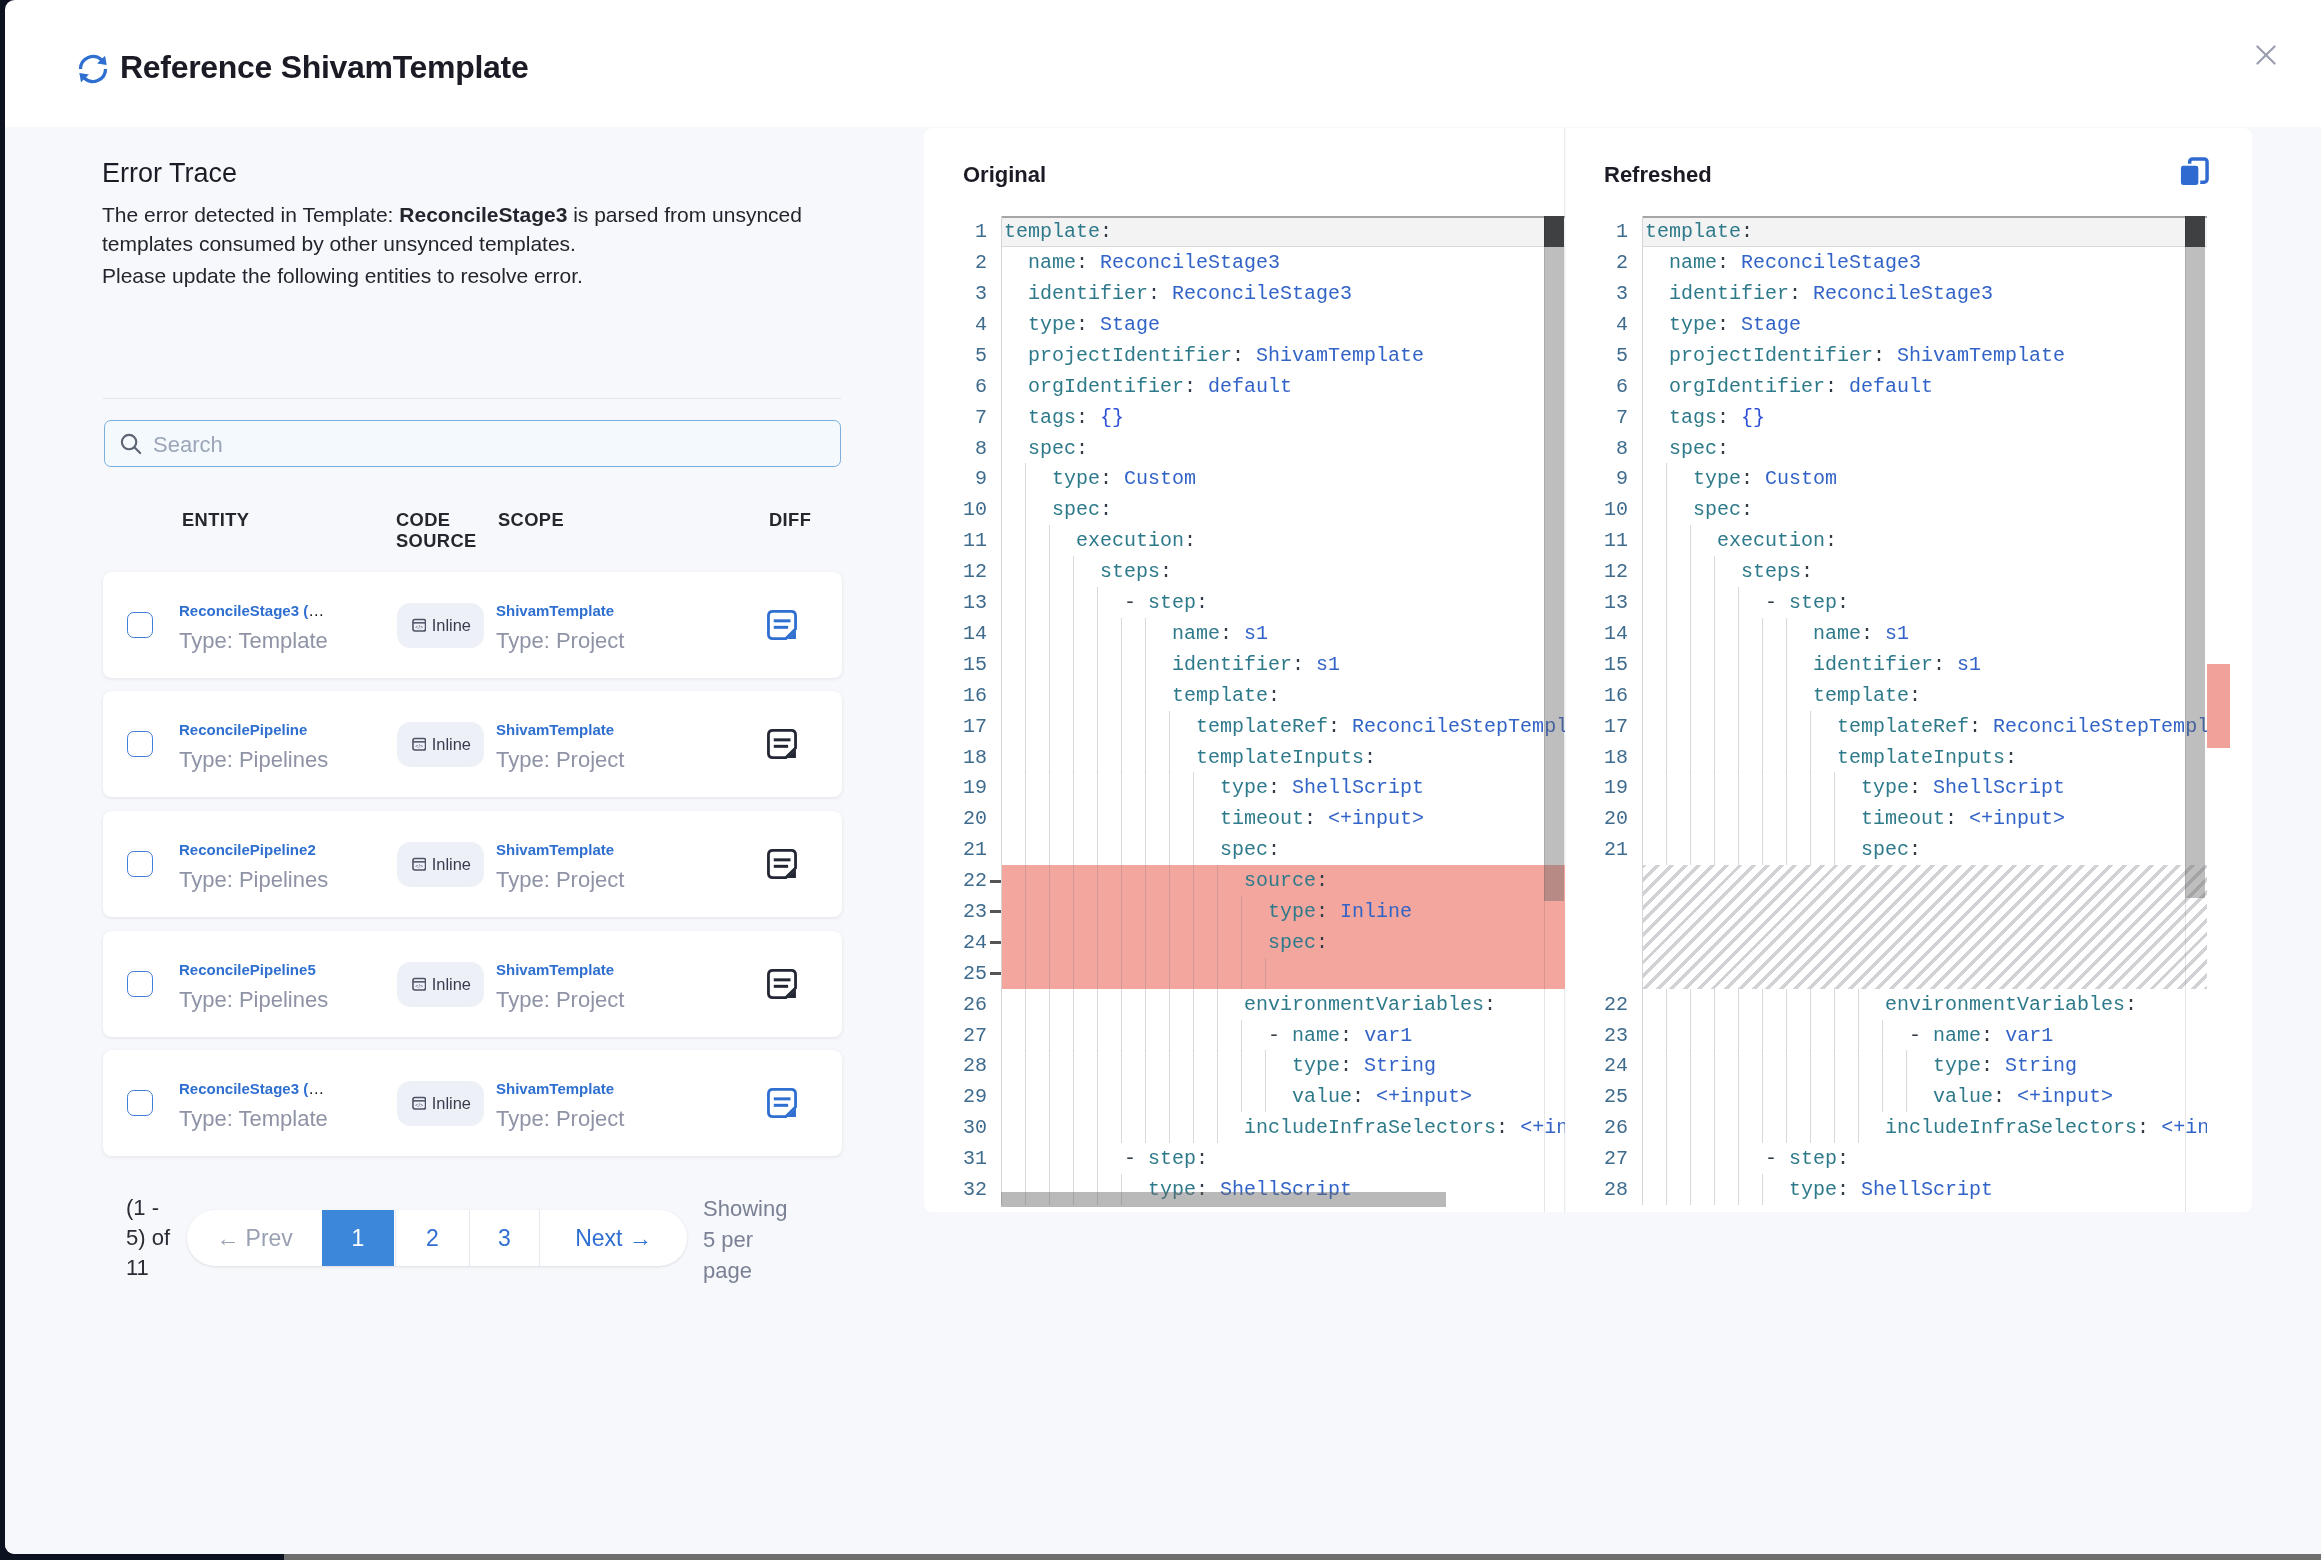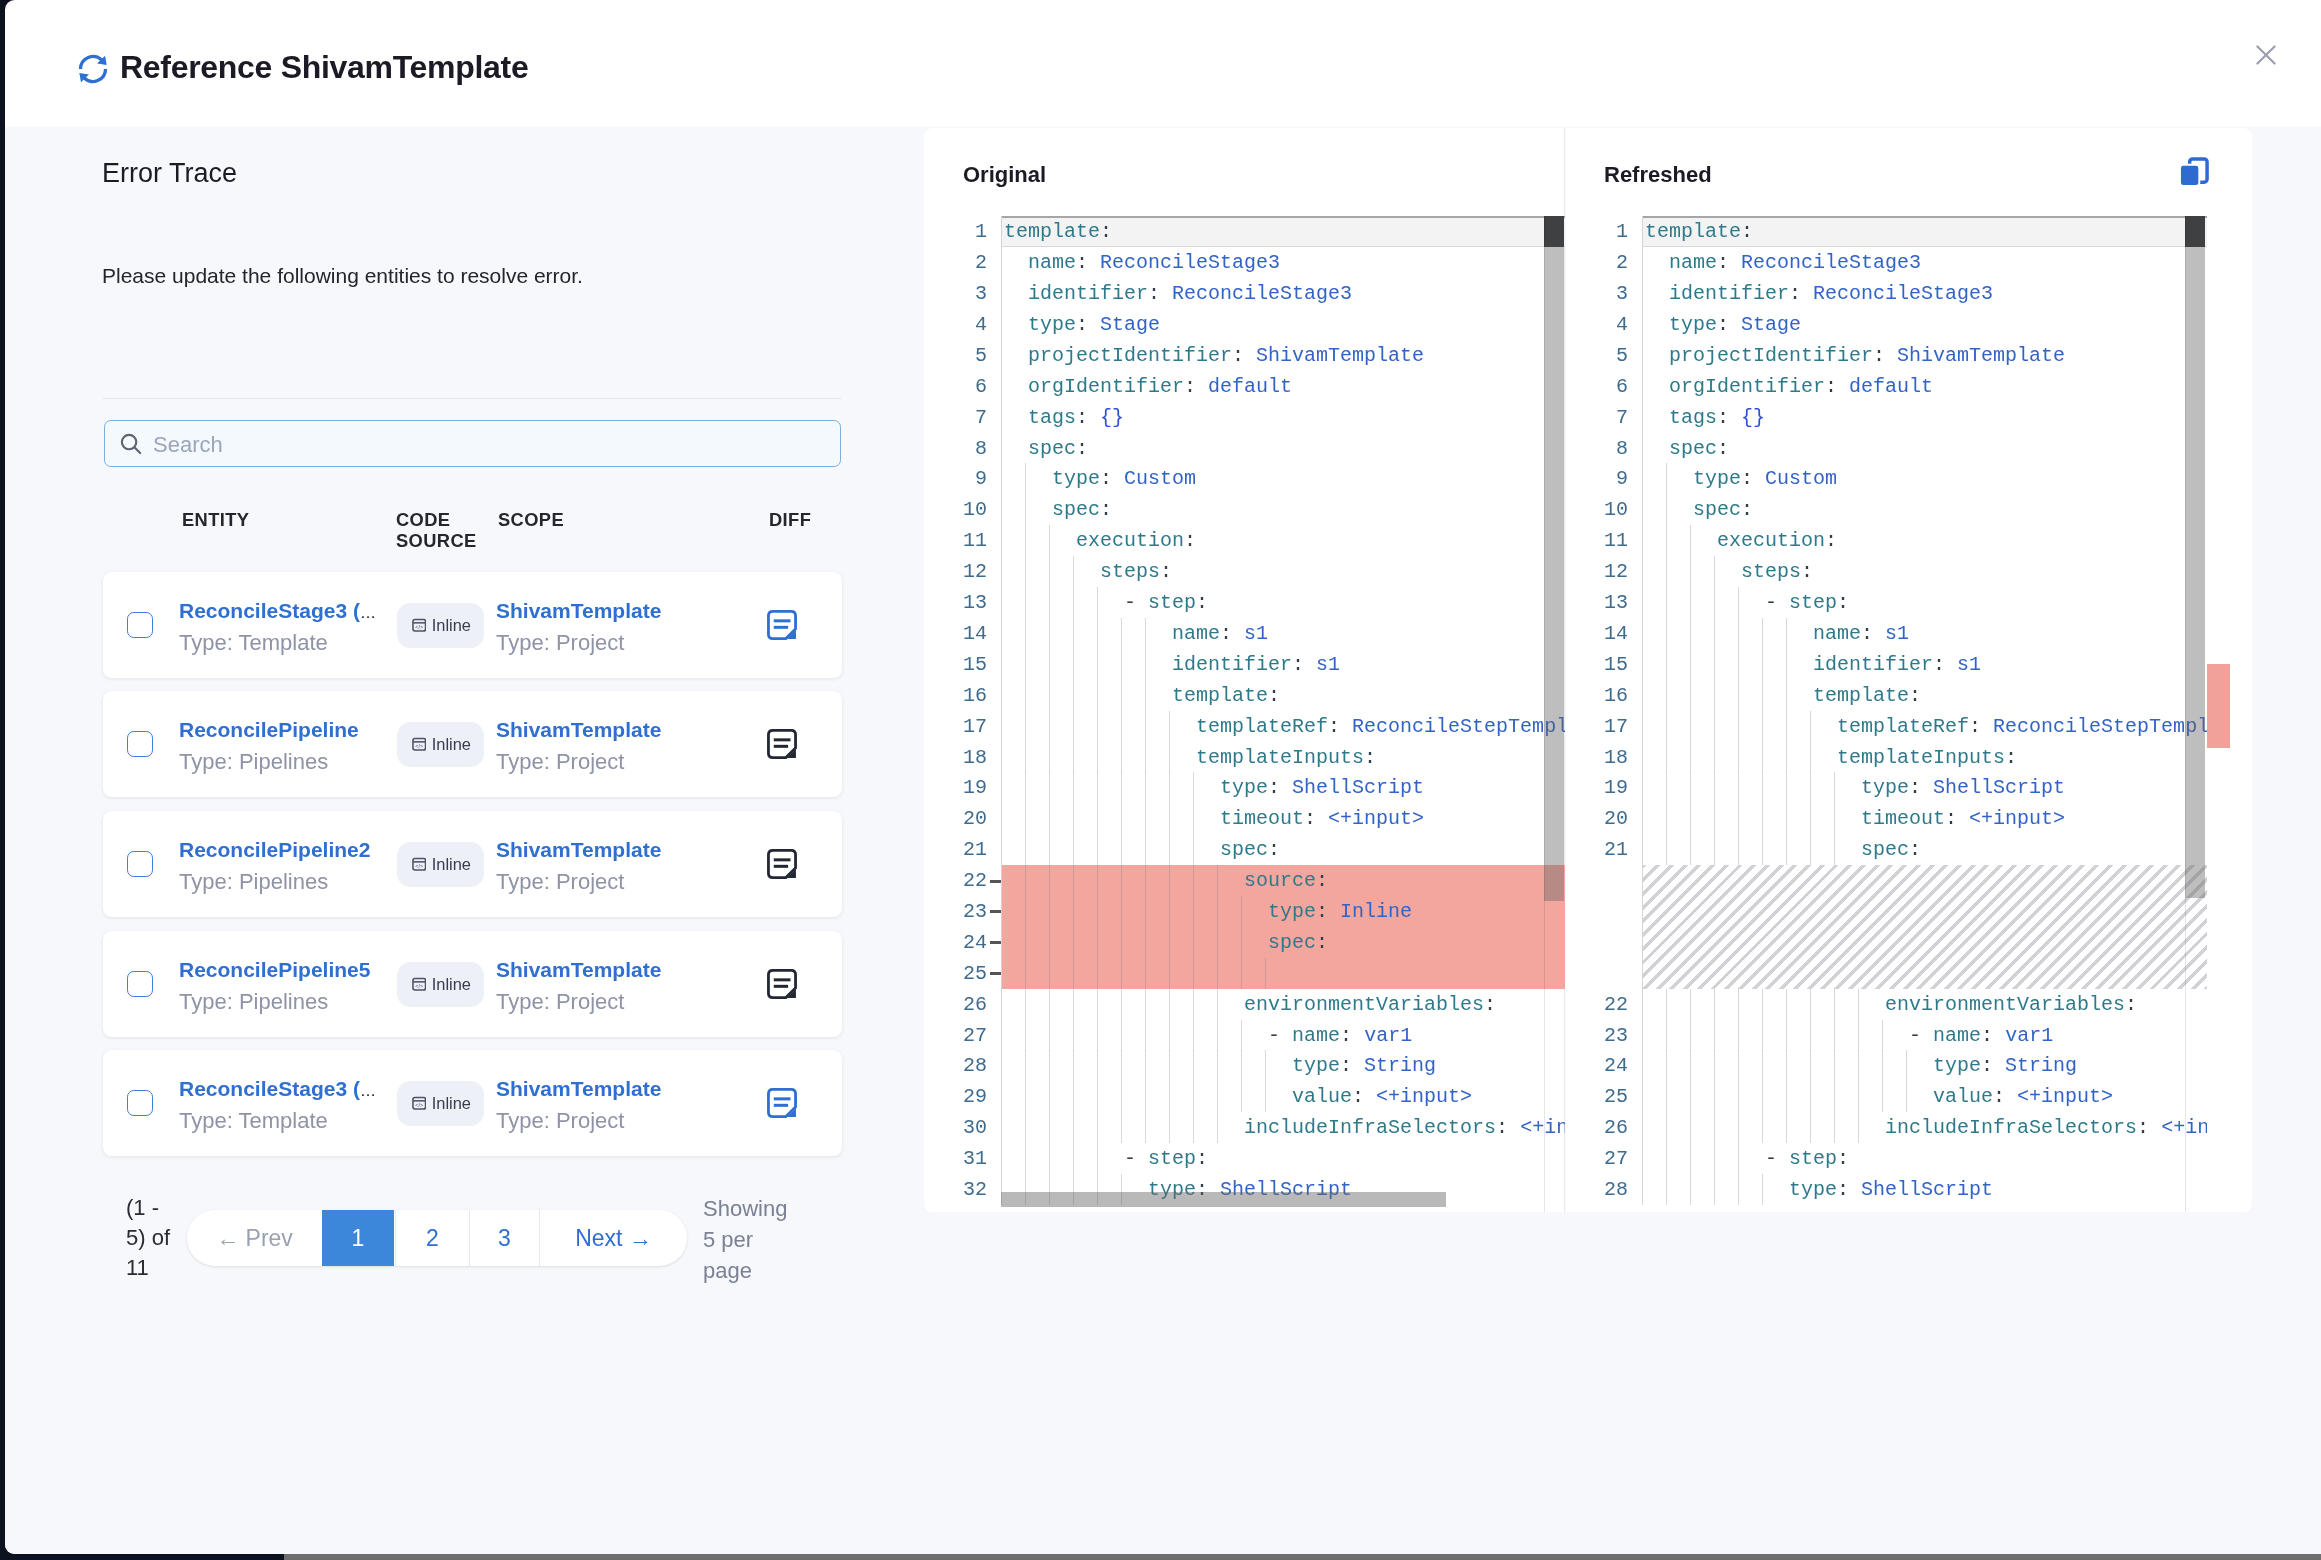--- a/index.html
+++ b/index.html
@@ -19,21 +19,21 @@
 .btn { position:absolute; left:101px; top:312px; width:393px; height:47px; background:#a7d5a0; border-radius:7.7px; color:#fff;
        font-size:25px; font-weight:bold; text-align:center; line-height:47px; letter-spacing:-0.2px; }
 .divider { position:absolute; left:103px; top:398px; width:738px; height:1px; background:#e4e6ec; }
 .search { position:absolute; left:104px; top:420px; width:737px; height:47px; background:#f4f9fd; border:1.9px solid #7aaede; border-radius:6.8px; }
 .search .ph { position:absolute; left:48px; top:10.6px; font-size:22px; color:#9aa5b8; }
 .thead { position:absolute; font-size:18.3px; font-weight:bold; color:#26262f; letter-spacing:0.4px; line-height:21px; }
 
 .card { position:absolute; left:103px; width:739px; height:106px; background:#fff; border-radius:8.7px; box-shadow:0 1px 3.9px rgba(35,45,65,0.10); }
 .cb-box { position:absolute; left:24px; top:40px; width:26px; height:26px; border:1.9px solid #3f7cd6; border-radius:6.8px; background:#fff; }
 .ent { position:absolute; left:76px; top:24px; line-height:30px; white-space:nowrap; }
-.lnk { color:#2e6fd0; font-weight:bold; font-size:21px; }
+.lnk { color:#2e6fd0; font-weight:bold; font-size:15px; }
 .sub { color:#8e93a6; font-size:22px; }
 .badge { position:absolute; left:294px; top:31px; height:45px; padding:0 13.5px 0 14.5px; background:#eef0f7; border-radius:13.5px;
          font-size:16.4px; color:#373d4c; display:flex; align-items:center; }
 .scope { position:absolute; left:393px; top:24px; line-height:30px; white-space:nowrap; }
 .dicon { position:absolute; left:664px; top:38px; }
 
 
 .pginfo { position:absolute; left:126px; top:1193px; font-size:22px; color:#2b2b35; line-height:30px; }
 .pill { position:absolute; left:187px; top:1210px; width:500px; height:56px; background:#fff; border-radius:28px;
         box-shadow:0 1px 2.9px rgba(35,45,65,0.12); overflow:hidden; }
@@ -267,20 +267,21 @@
   </svg></div>
   <div class="title">Reference ShivamTemplate</div>
   <div class="closex"><svg width="20" height="20" viewBox="0 0 21 21">
           <g stroke="#9b9fb0" stroke-width="2.3" stroke-linecap="round">
             <line x1="1.5" y1="1.5" x2="19.5" y2="19.5"></line>
             <line x1="19.5" y1="1.5" x2="1.5" y2="19.5"></line>
           </g>
         </svg></div>
 
   <div class="h2">Error Trace</div>
+  <div class="para" style="top:200px">The error detected in Template: <b>ReconcileStage3</b> is parsed from unsynced<br>templates consumed by other unsynced templates.</div>
   <div class="para" style="top:261px">Please update the following entities to resolve error.</div>
   <div class="divider"></div>
   <div class="search">
     <svg width="24" height="24" viewBox="0 0 25 25" style="position:absolute;left:13.5px;top:10.6px">
           <circle cx="10.5" cy="10.5" r="7.5" fill="none" stroke="#5b6472" stroke-width="2.2"></circle>
           <line x1="16" y1="16" x2="22" y2="22" stroke="#5b6472" stroke-width="2.2" stroke-linecap="round"></line>
         </svg>
     <div class="ph">Search</div>
   </div>
   <div class="thead" style="left:182px;top:509px">ENTITY</div>

